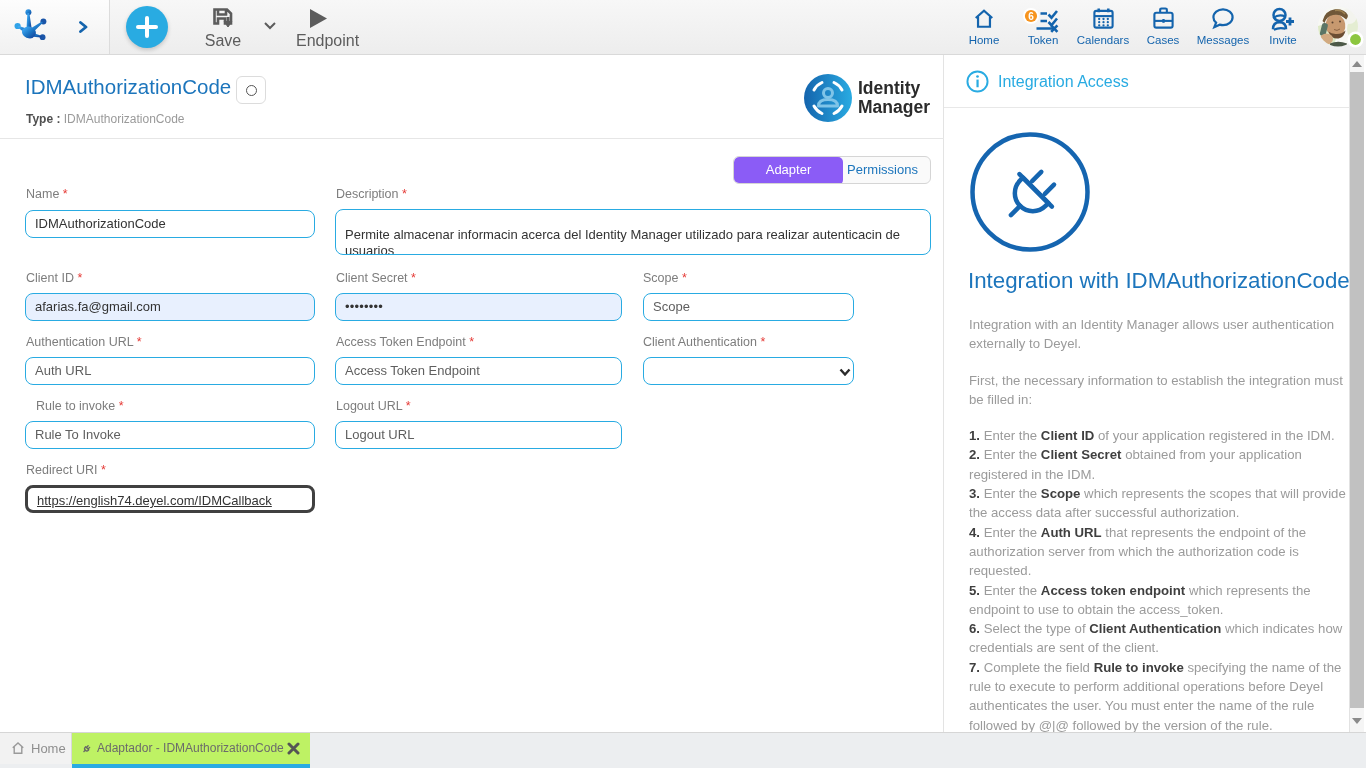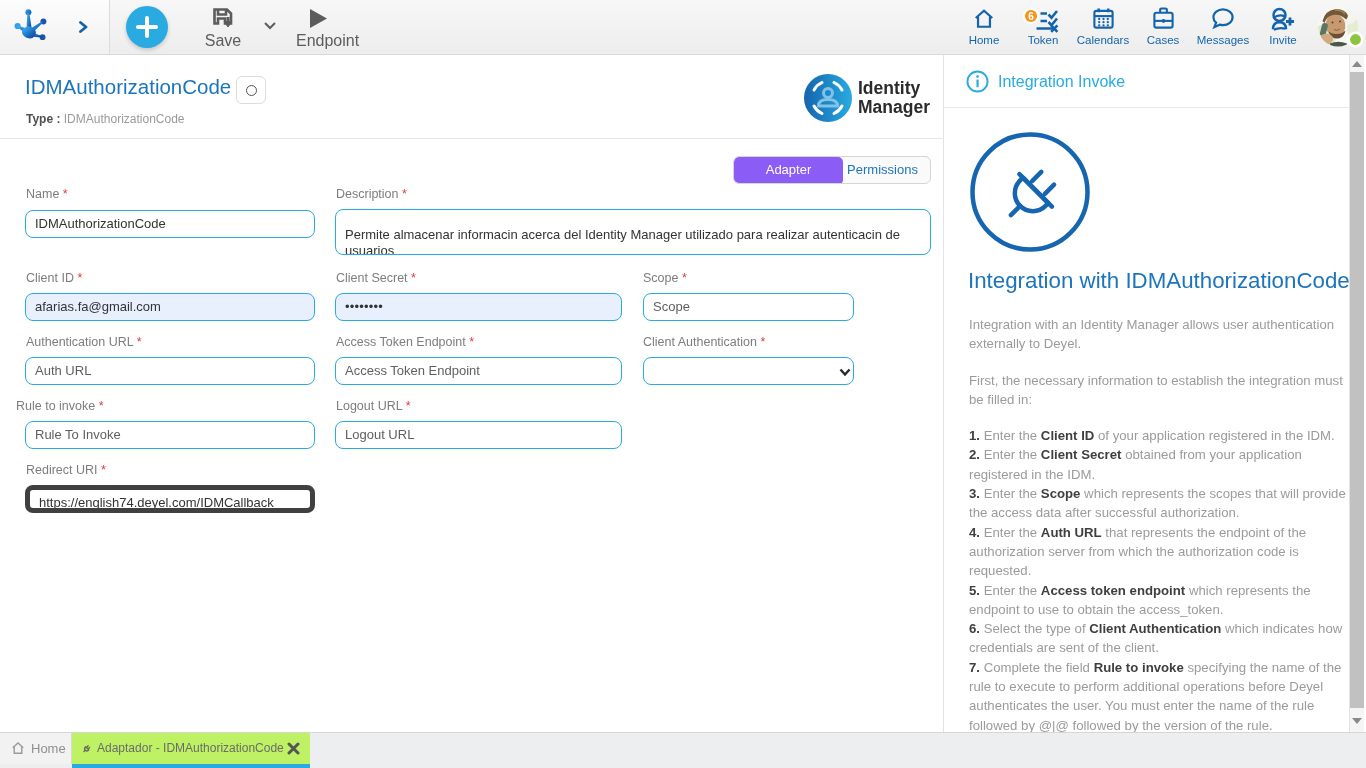--- a/index.html
+++ b/index.html
@@ -40,21 +40,21 @@
   text-align:center; line-height:26px; border-radius:5px; }
 #tab-perms { position:absolute; left:99px; top:0; width:99px; height:28px; color:#1c75bc; text-align:center; line-height:26px; }
 
 
 .flabel { position:absolute; font-size:12.5px; color:#7d7d7d;text-align:center; }
 .flabel i { font-style:normal; color:#e53935; }
 .finput { position:absolute; height:28px; border:1px solid #29ABE2; border-radius:8px; background:#fff;
   font-size:13px; color:#333; padding:0 9px; line-height:26px; white-space:nowrap; overflow:hidden; }
 .fill { background:#E8F0FE; }
 .ph { color:#5f5f5f; }
-.gray-border { border:5px solid #404040;text-decoration:underline; }
+.gray-border { border:3px solid #404040;text-decoration:underline; }
 
 
 #rightpanel { position:absolute; left:944px; top:55px; width:405px; height:677px; background:#fff; }
 #ig-header { position:absolute; left:944px; top:55px; width:405px; height:53px; border-bottom:1px solid #e8e8e8; }
 #ig-title { position:absolute; left:54px; top:18px; font-size:16px; color:#29ABE2; }
 #guide-h1 { position:absolute; left:968px; top:268px; width:400px; font-size:22.3px; color:#1c75bc; white-space:nowrap; }
 #guide-body { position:absolute; left:969px; top:315px; width:380px; font-size:13.2px; line-height:19.3px; color:#9b9b9b; }
 #guide-body b { color:#3f3f3f; }
 #guide-body .para { margin-bottom:17px; }
 
@@ -256,21 +256,21 @@
     </div>
 
   <div class="flabel" style="left:26px;top:187px">Name <i>*</i></div>
   <div class="flabel" style="left:336px;top:187px">Description <i>*</i></div>
   <div class="flabel" style="left:26px;top:271px">Client ID <i>*</i></div>
   <div class="flabel" style="left:336px;top:271px">Client Secret <i>*</i></div>
   <div class="flabel" style="left:643px;top:271px">Scope <i>*</i></div>
   <div class="flabel" style="left:26px;top:335px">Authentication URL <i>*</i></div>
   <div class="flabel" style="left:336px;top:335px">Access Token Endpoint <i>*</i></div>
   <div class="flabel" style="left:643px;top:335px">Client Authentication <i>*</i></div>
-  <div class="flabel" style="left:16px;top:399px">Rule to invoke <i>*</i></div>
+  <div class="flabel" style="left:36px;top:399px">Rule to invoke <i>*</i></div>
   <div class="flabel" style="left:336px;top:399px">Logout URL <i>*</i></div>
   <div class="flabel" style="left:26px;top:463px">Redirect URI <i>*</i></div>
 
   <div class="finput" style="left:25px;top:210px;width:290px">IDMAuthorizationCode</div>
   <div class="finput" style="left:335px;top:209px;width:596px;height:46px;line-height:15.5px;padding-top:17px">Permite almacenar informacin acerca del Identity Manager utilizado para realizar autenticacin de<br>usuarios</div>
   <div class="finput fill" style="left:25px;top:293px;width:290px">afarias.fa@gmail.com</div>
   <div class="finput fill" style="left:335px;top:293px;width:287px;letter-spacing:0.2px;font-size:13px">••••••••</div>
   <div class="finput ph" style="left:643px;top:293px;width:211px">Scope</div>
   <div class="finput ph" style="left:25px;top:357px;width:290px">Auth URL</div>
   <div class="finput ph" style="left:335px;top:357px;width:287px">Access Token Endpoint</div>
@@ -283,21 +283,21 @@
   <div class="finput ph" style="left:335px;top:421px;width:287px">Logout URL</div>
   <div class="finput gray-border" style="left:25px;top:485px;width:290px">https://english74.deyel.com/IDMCallback</div>
 
   <div id="rightpanel"></div>
   <div id="ig-header">
     <svg class="abs" style="left:22px;top:15px" width="23" height="23" viewBox="0 0 24 24">
       <circle cx="12" cy="12" r="10.5" fill="none" stroke="#29ABE2" stroke-width="2"></circle>
       <rect x="10.9" y="10" width="2.3" height="8" fill="#29ABE2"></rect>
       <circle cx="12" cy="6.8" r="1.4" fill="#29ABE2"></circle>
     </svg>
-    <div id="ig-title">Integration Invoke</div>
+    <div id="ig-title">Integration Access</div>
   </div>
 
   <svg class="abs" style="left:968px;top:130px" width="124" height="124" viewBox="0 0 124 124">
     <circle cx="62" cy="62" r="57.5" fill="none" stroke="#1565b0" stroke-width="4.5"></circle>
     <g transform="rotate(45 62 66)" stroke="#1565b0" stroke-width="4.5" fill="none" stroke-linecap="round">
       <path d="M44 62 a18 18 0 0 0 36 0 v-4 h-36 Z" stroke-linejoin="round"></path>
       <path d="M39 58 h46"></path>
       <path d="M53 54 v-13 M71 54 v-13"></path>
       <path d="M62 80 v13"></path>
     </g>

